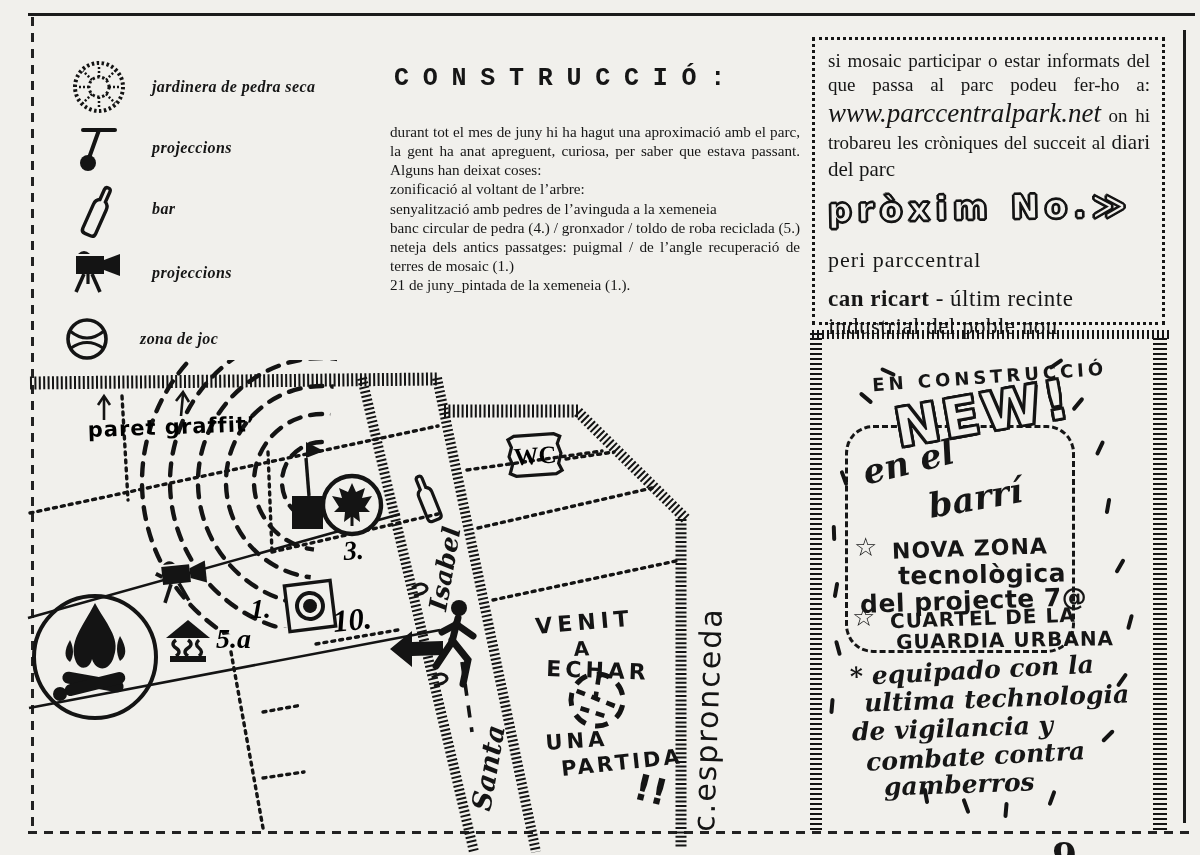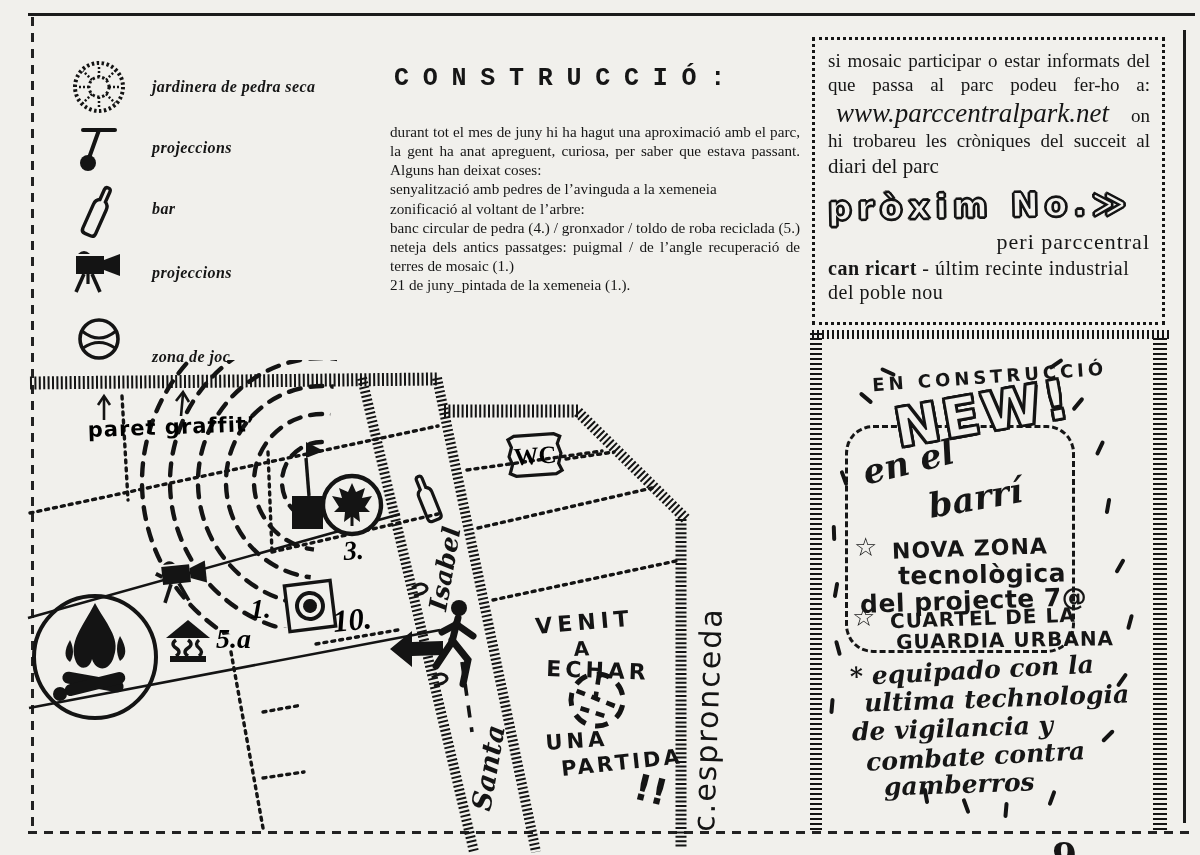--- a/index.html
+++ b/index.html
@@ -23,28 +23,28 @@
   .legend-label{ font:bold italic 16px "Liberation Serif", serif; letter-spacing:.4px; margin-left:22px; }
 
   
   .article-heading { left:394px; top:64px; font:bold 25px "Liberation Mono", monospace; letter-spacing:.55em; }
   .article-body { left:390px; top:122px; width:410px; font:15.2px/1.26 "Liberation Serif", serif; }
   .article-body p { text-align:justify; }
 
   
   .info-box { left:812px; top:37px; width:353px; height:288px; border:3px dotted #161616; padding:9px 12px 6px 13px; }
   .info-p { font-size:19px; line-height:1.28; text-align:justify; }
-  .info-url { font:italic 27px "Liberation Serif", serif;margin-left:8px; }
+  .info-url { font:italic 27px "Liberation Serif", serif; }
   .info-diari { font-size:21px; }
   .next-issue { margin-top:6px; font:800 33px "DejaVu Sans", sans-serif; letter-spacing:6px; color:#f1f0ec;
                 -webkit-text-stroke:1.4px #141414;
                 text-shadow:-2px 0 #141414,2px 0 #141414,0 -2px #141414,0 2px #141414,-1px -1px #141414,1px 1px #141414,1px -1px #141414,-1px 1px #141414;
                 transform:rotate(-1deg); }
-  .peri-line { text-align:right; font-size:22px; letter-spacing:1px; margin-top:4px; }
-  .ricart-line { font-size:20px; line-height:1.22; letter-spacing:.5px; margin-top:1px; }
+  .peri-line { text-align:left; font-size:22px; letter-spacing:1px; margin-top:20px; }
+  .ricart-line { font-size:23px; line-height:1.22; letter-spacing:.5px; margin-top:12px; }
   .ricart-bold { font-weight:bold; }
 
   
   .cons-box { left:800px; top:326px; width:380px; height:507px; }
   .bar-v { position:absolute; width:12px;
            background:repeating-linear-gradient(to bottom,#141414 0 2px,transparent 2px 5px); }
   .bar-h { position:absolute; height:9px;
            background:repeating-linear-gradient(to right,#141414 0 2px,transparent 2px 5px); }
   .cons-left-bar { left:10px; top:7px; height:500px; }
   .cons-right-bar{ left:353px; top:12px; height:495px; width:14px; }
@@ -122,36 +122,36 @@
       <path d="M36 16 L52 10 L52 32 L36 26 Z" fill="#141414"></path>
       <path d="M10 10 Q16 4 22 10 Z" fill="#141414"></path>
       <line x1="16" y1="30" x2="8" y2="48" stroke="#141414" stroke-width="3.6"></line>
       <line x1="24" y1="30" x2="32" y2="48" stroke="#141414" stroke-width="3.6"></line>
       <line x1="20" y1="30" x2="20" y2="40" stroke="#141414" stroke-width="3.2"></line>
     </svg>
   </span>
   <span class="legend-label">projeccions</span>
 </div>
 
-<div class="legend-item" style="left:68px; top:312px;align-items:flex-end;">
+<div class="legend-item" style="left:56px; top:312px;">
   <span class="legend-icon">
     <svg width="54" height="54" viewBox="-27 -27 54 54">
       <circle r="19" fill="none" stroke="#141414" stroke-width="3.6"></circle>
       <path d="M -17,-8 Q 0,6 17,-8" fill="none" stroke="#141414" stroke-width="3"></path>
       <path d="M -16,9 Q 0,-2 16,9" fill="none" stroke="#141414" stroke-width="3"></path>
     </svg>
   </span>
   <span class="legend-label">zona de joc</span>
 </div>
 
 <h1 class="abs article-heading">CONSTRUCCIÓ:</h1>
 <div class="abs article-body">
   <p>durant tot el mes de juny hi ha hagut una aproximació amb el parc, la gent ha anat apreguent, curiosa, per saber que estava passant. Alguns han deixat coses:</p>
+  <p>zonificació al voltant de l’arbre:</p>
   <p>senyalització amb pedres de l’avinguda a la xemeneia</p>
-  <p>zonificació al voltant de l’arbre:</p>
   <p>banc circular de pedra (4.) / gronxador / toldo de roba reciclada (5.) neteja dels antics passatges: puigmal / de l’angle recuperació de terres de mosaic (1.)</p>
   <p>21 de juny_pintada de la xemeneia (1.).</p>
 </div>
 
 <div class="abs info-box">
   <p class="info-p"><span>si mosaic participar o estar informats del que passa al parc podeu fer-ho a: </span><span class="info-url">www.parccentralpark.net</span><span> on hi trobareu les cròniques del succeit al </span><span class="info-diari">diari del parc</span></p>
   <div class="next-issue">pròxim No.≫</div>
   <div class="peri-line">peri parccentral</div>
   <div class="ricart-line"><span class="ricart-bold">can ricart</span><span> - últim recinte industrial del poble nou</span></div>
 </div>

